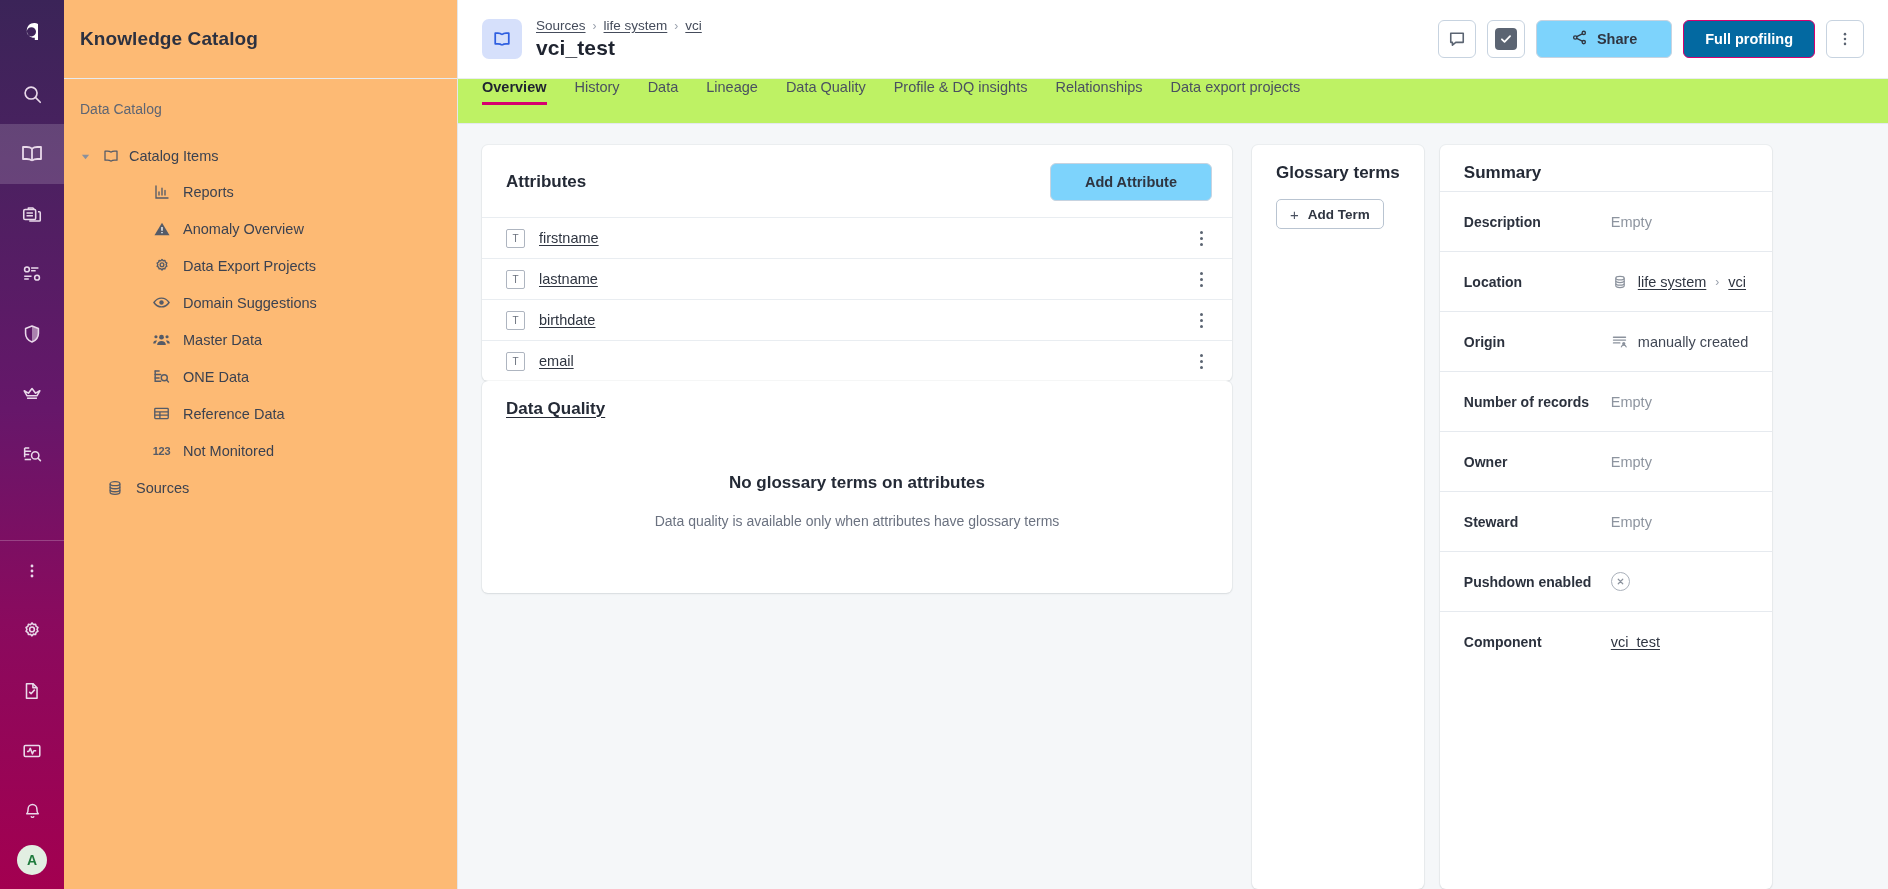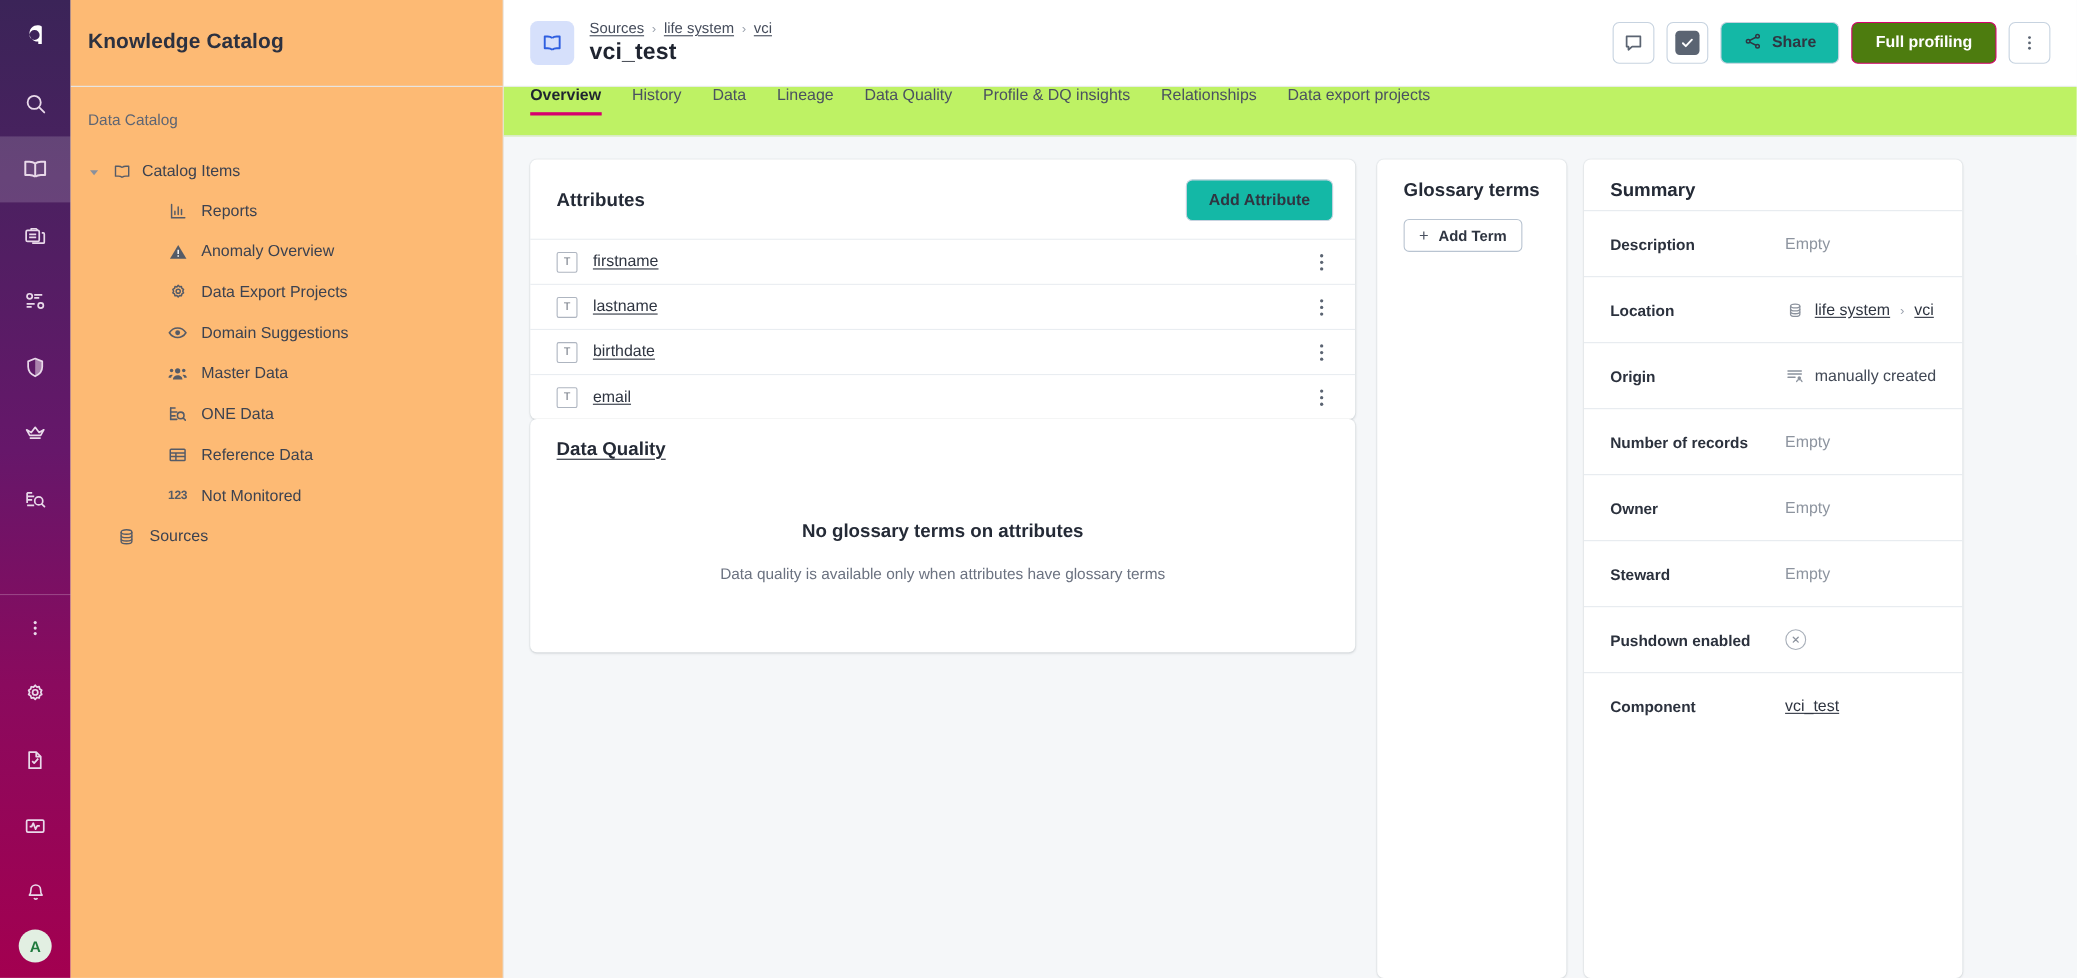--- a/index.html
+++ b/index.html
@@ -84,24 +84,24 @@
   .crumb-sep { color:#9aa1ad; font-size: 12px; }
   .entity-title { font-size: 21px; font-weight: 700; color: #1f2430; letter-spacing: .1px;}
   .head-actions { margin-left:auto; display:flex; align-items:center; gap: 11px; }
   .icon-btn {
     width: 38px; height: 38px; border: 1px solid #c7d3e0; border-radius: 6px; background:#fff;
     display:flex; align-items:center; justify-content:center; color:#5b6472;
   }
   .chk-fill { width:22px;height:22px;border-radius:4px;background:#5b6472;display:flex;align-items:center;justify-content:center;color:#fff;}
   .btn {
     height: 38px; border-radius: 6px; display:flex; align-items:center; justify-content:center;
-    gap: 9px; font-size: 14.5px; padding: 0 20px; border: 1px solid #c7d3e0; background:#14b8a6; color:#2f3541;
+    gap: 9px; font-size: 14.5px; padding: 0 34px; border: 1px solid #c7d3e0; background:#7dd3fc; color:#2f3541;
     font-weight: 600;
   }
-  .btn.primary { background: #4d7c0f; border-color:#d6006e; color:#fff; font-weight: 700; padding: 12px 21px;}
+  .btn.primary { background: #0369a1; border-color:#d6006e; color:#fff; font-weight: 700; padding: 12px 21px;}
 
   .tabs {
     height: 45px; background:#bef264; display:flex; align-items:flex-start; gap: 0;
     padding: 0 24px; border-bottom: 1px solid #e4e9ee;
   }
   .tab {
     font-size: 14.5px; color:#4a5160; padding: 0 14px 10px 14px; position: relative; white-space: nowrap;
   }
   .tab:first-child { padding-left: 0; }
   .tab.active { color:#1f2430; font-weight: 600; }
@@ -139,21 +139,21 @@
   .card-pad { padding: 18px 24px 24px 24px; }
   .add-term {
     height: 30px; border: 1px solid #b9c4d1; border-radius: 5px; background:#fff;
     display:inline-flex; align-items:center; gap: 9px; padding: 0 13px; font-size: 13.5px; color:#2f3541;
     margin-top: 16px; font-weight: 600;
   }
   .add-term .plus { font-size: 15px; color:#4a5160; font-weight: 400; }
 
   .sum-row {
     display:flex; align-items:center; min-height: 60px; border-top: 1px solid #e6eaef;
-    padding: 0 24px; gap: 13px;
+    padding: 0 24px; gap: 1px;
   }
   .sum-key { width: 146px; flex: 0 0 146px; font-size: 14px; color:#2b313d; font-weight: 600;}
   .sum-val { font-size: 14.5px; color:#414855; display:flex; align-items:center; gap: 9px; flex-wrap: wrap;}
   .sum-val.empty { color:#8d949f; }
   .sum-val a { color:#2f3541; text-decoration: underline; text-underline-offset: 2px;}
   .mini-ico { width: 18px; height: 18px; display:inline-flex; align-items:center;justify-content:center;color:#8b929d;flex:0 0 18px;}
   .x-circle { width: 19px;height:19px;border-radius:50%;border:1.4px solid #a9b0ba;display:flex;align-items:center;justify-content:center;color:#8b929d;font-size:10px;}
 </style>
 </head>
 <body>

